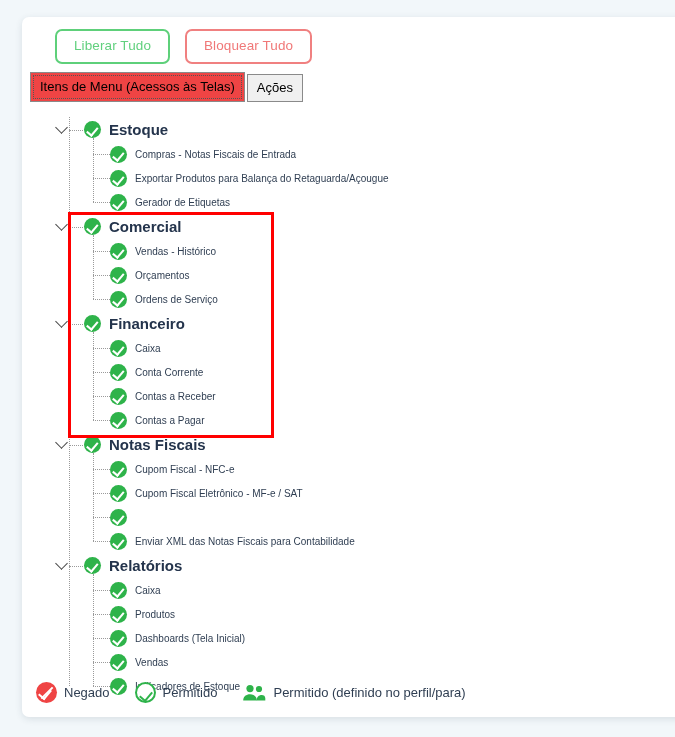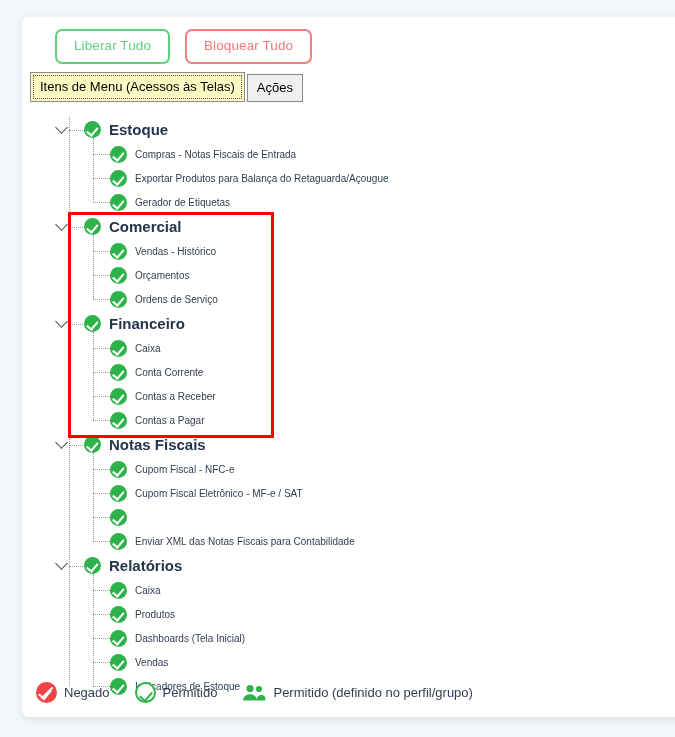--- a/index.html
+++ b/index.html
@@ -67,21 +67,21 @@
     color: #000;
     background: #f0f0f0;
     border: 1px solid #8a8a8a;
     padding: 6px 9px 7px 9px;
     line-height: 1;
     cursor: pointer;
     white-space: nowrap;
     position: relative;
   }
   .tab.active {
-    background: #fef9c3;
+    background: #ef4444;
     border-bottom: 1px solid #8a8a8a;
     padding: 7px 9px 8px 9px;
   }
   .tab.active .focusbox {
     position: absolute;
     left: 2px; top: 2px; right: 2px; bottom: 2px;
     border: 1px dotted #555;
     pointer-events: none;
   }
   .tab.inactive {
@@ -469,18 +469,18 @@
       </div>
       <div class="legend-item">
         <span class="icon-people">
           <svg width="24" height="18" viewBox="0 0 24 18">
             <circle cx="8" cy="4.6" r="3.6" fill="#2eb34a"></circle>
             <circle cx="17" cy="5" r="3.1" fill="#2eb34a"></circle>
             <path d="M1.2 16.5c0-4.1 3.1-6.3 6.8-6.3s6.8 2.2 6.8 6.3z" fill="#2eb34a"></path>
             <path d="M14.5 16.5c0-3.5 2.4-5.6 5.2-5.6 2.1 0 3.6 1.2 3.6 3.4v2.2z" fill="#2eb34a"></path>
           </svg>
         </span>
-        <span class="legend-text">Permitido (definido no perfil/grupo)</span>
+        <span class="legend-text">Permitido (definido no perfil/para)</span>
       </div>
     </div>
 
   </div>
 </div>
 
 </body></html>

